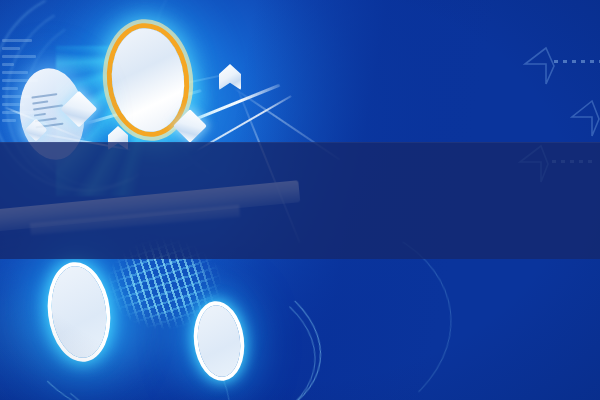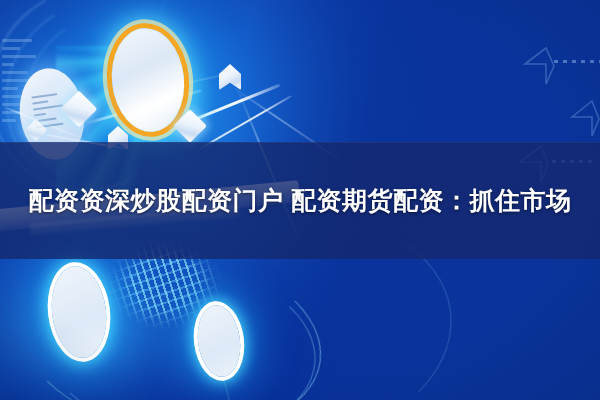--- a/index.html
+++ b/index.html
@@ -383,16 +383,15 @@
     <svg width="38" height="44" viewBox="0 0 38 44" fill="none" stroke="currentColor" stroke-width="1.6">
       <path d="M29 4 L8 20 L29 20 L29 40 L36 22 L29 4 Z"></path>
     </svg>
   </div>
   <div class="dots" style="left:552px; top:160px; width:44px;"></div>
 
   <div class="vignette"></div>
 
   <div class="text-band"></div>
   <div class="headline">
-    <span class="l1">配资资深炒股配资门户 配资期货配资：抓住市场</span>
   </div>
 
 </div>
 
 </body></html>

